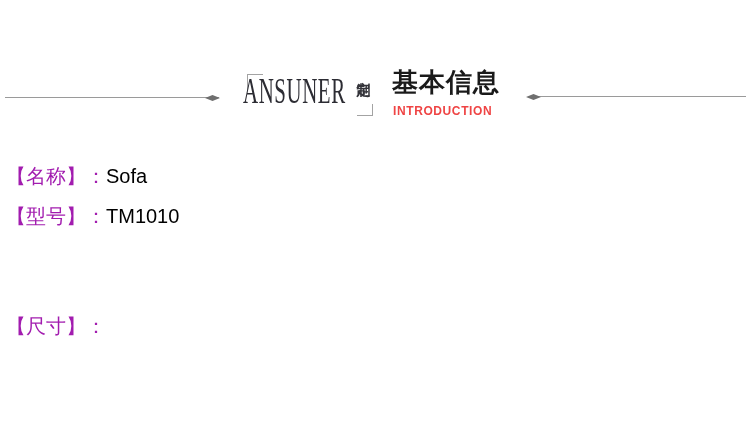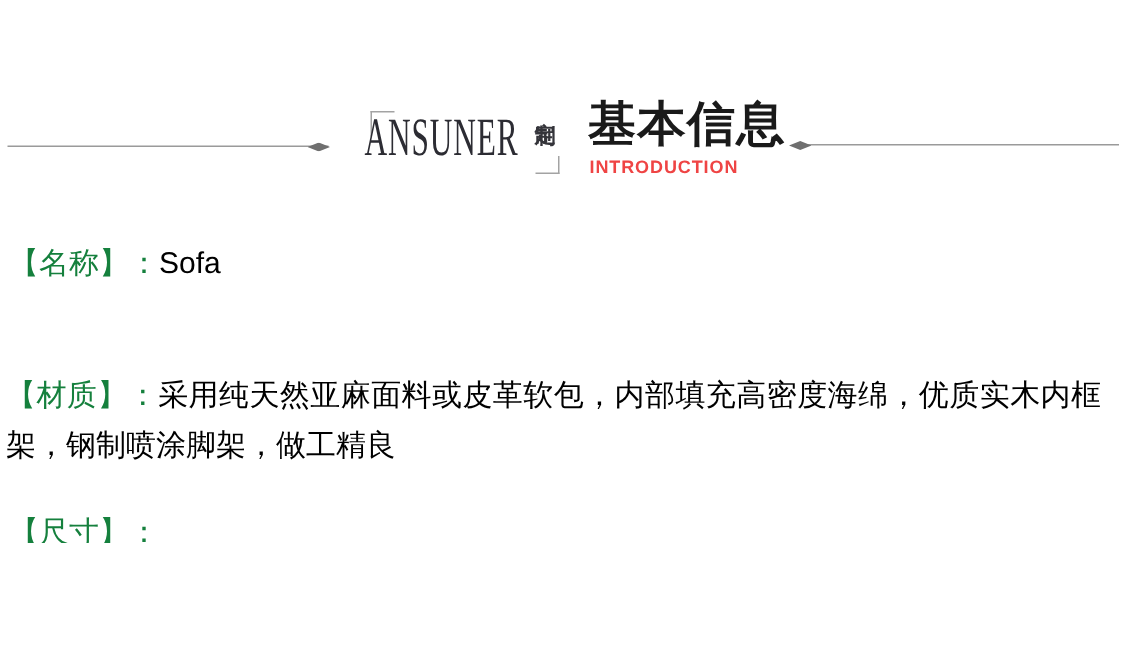--- a/index.html
+++ b/index.html
@@ -70,21 +70,21 @@
     letter-spacing: 2px;
     color: #34343a;
     line-height: 17px;
   }
 
   
   .section-title {
     position: absolute;
     left: 392px; top: 66px;
     margin: 0;
-    font-size: 32px;
+    font-size: 26px;
     line-height: 32px;
     font-weight: 700;
     letter-spacing: 1px;
     color: #1a1a1a;
     white-space: nowrap;
   }
   .section-subtitle {
     position: absolute;
     left: 393px; top: 104px;
     font-size: 12px;
@@ -94,21 +94,21 @@
     white-space: nowrap;
   }
 
   
   .row {
     position: absolute;
     font-size: 20px;
     line-height: 33px;
     color: #333333;
   }
-  .row .lbl { color: #15803d; margin-top: 29px; }
+  .row .lbl { color: #a21caf; }
   .row .val { color: #000000; }
 
   .row.name  { left: 6px; top: 140px; white-space: nowrap; }
   .row.model { left: 6px; top: 180px; white-space: nowrap; }
   .row.material {
     left: 4px; top: 228px;
     width: 730px;
     text-align: justify;
     text-justify: inter-ideograph;
   }
@@ -136,22 +136,22 @@
   <div class="brand-name">ANSUNER</div>
   <div class="brand-vert">定制</div>
 
   <h1 class="section-title">基本信息</h1>
   <div class="section-subtitle">INTRODUCTION</div>
 
   <p class="row name">
     <span class="lbl">【名称】：</span><span class="val">Sofa</span>
   </p>
 
+  <p class="row model">
+    <span class="lbl">【型号】：</span><span class="val">TM1010</span>
+  </p>
 
-  <p class="row material">
-    <span class="lbl">【材质】：</span><span class="val">采用纯天然亚麻面料或皮革软包，内部填充高密度海绵，优质实木内框架，钢制喷涂脚架，做工精良</span>
-  </p>
 
   <div class="row sizes">
     <span class="lbl">【尺寸】：</span>
   </div>
 
 </div>
 
 </body></html>

